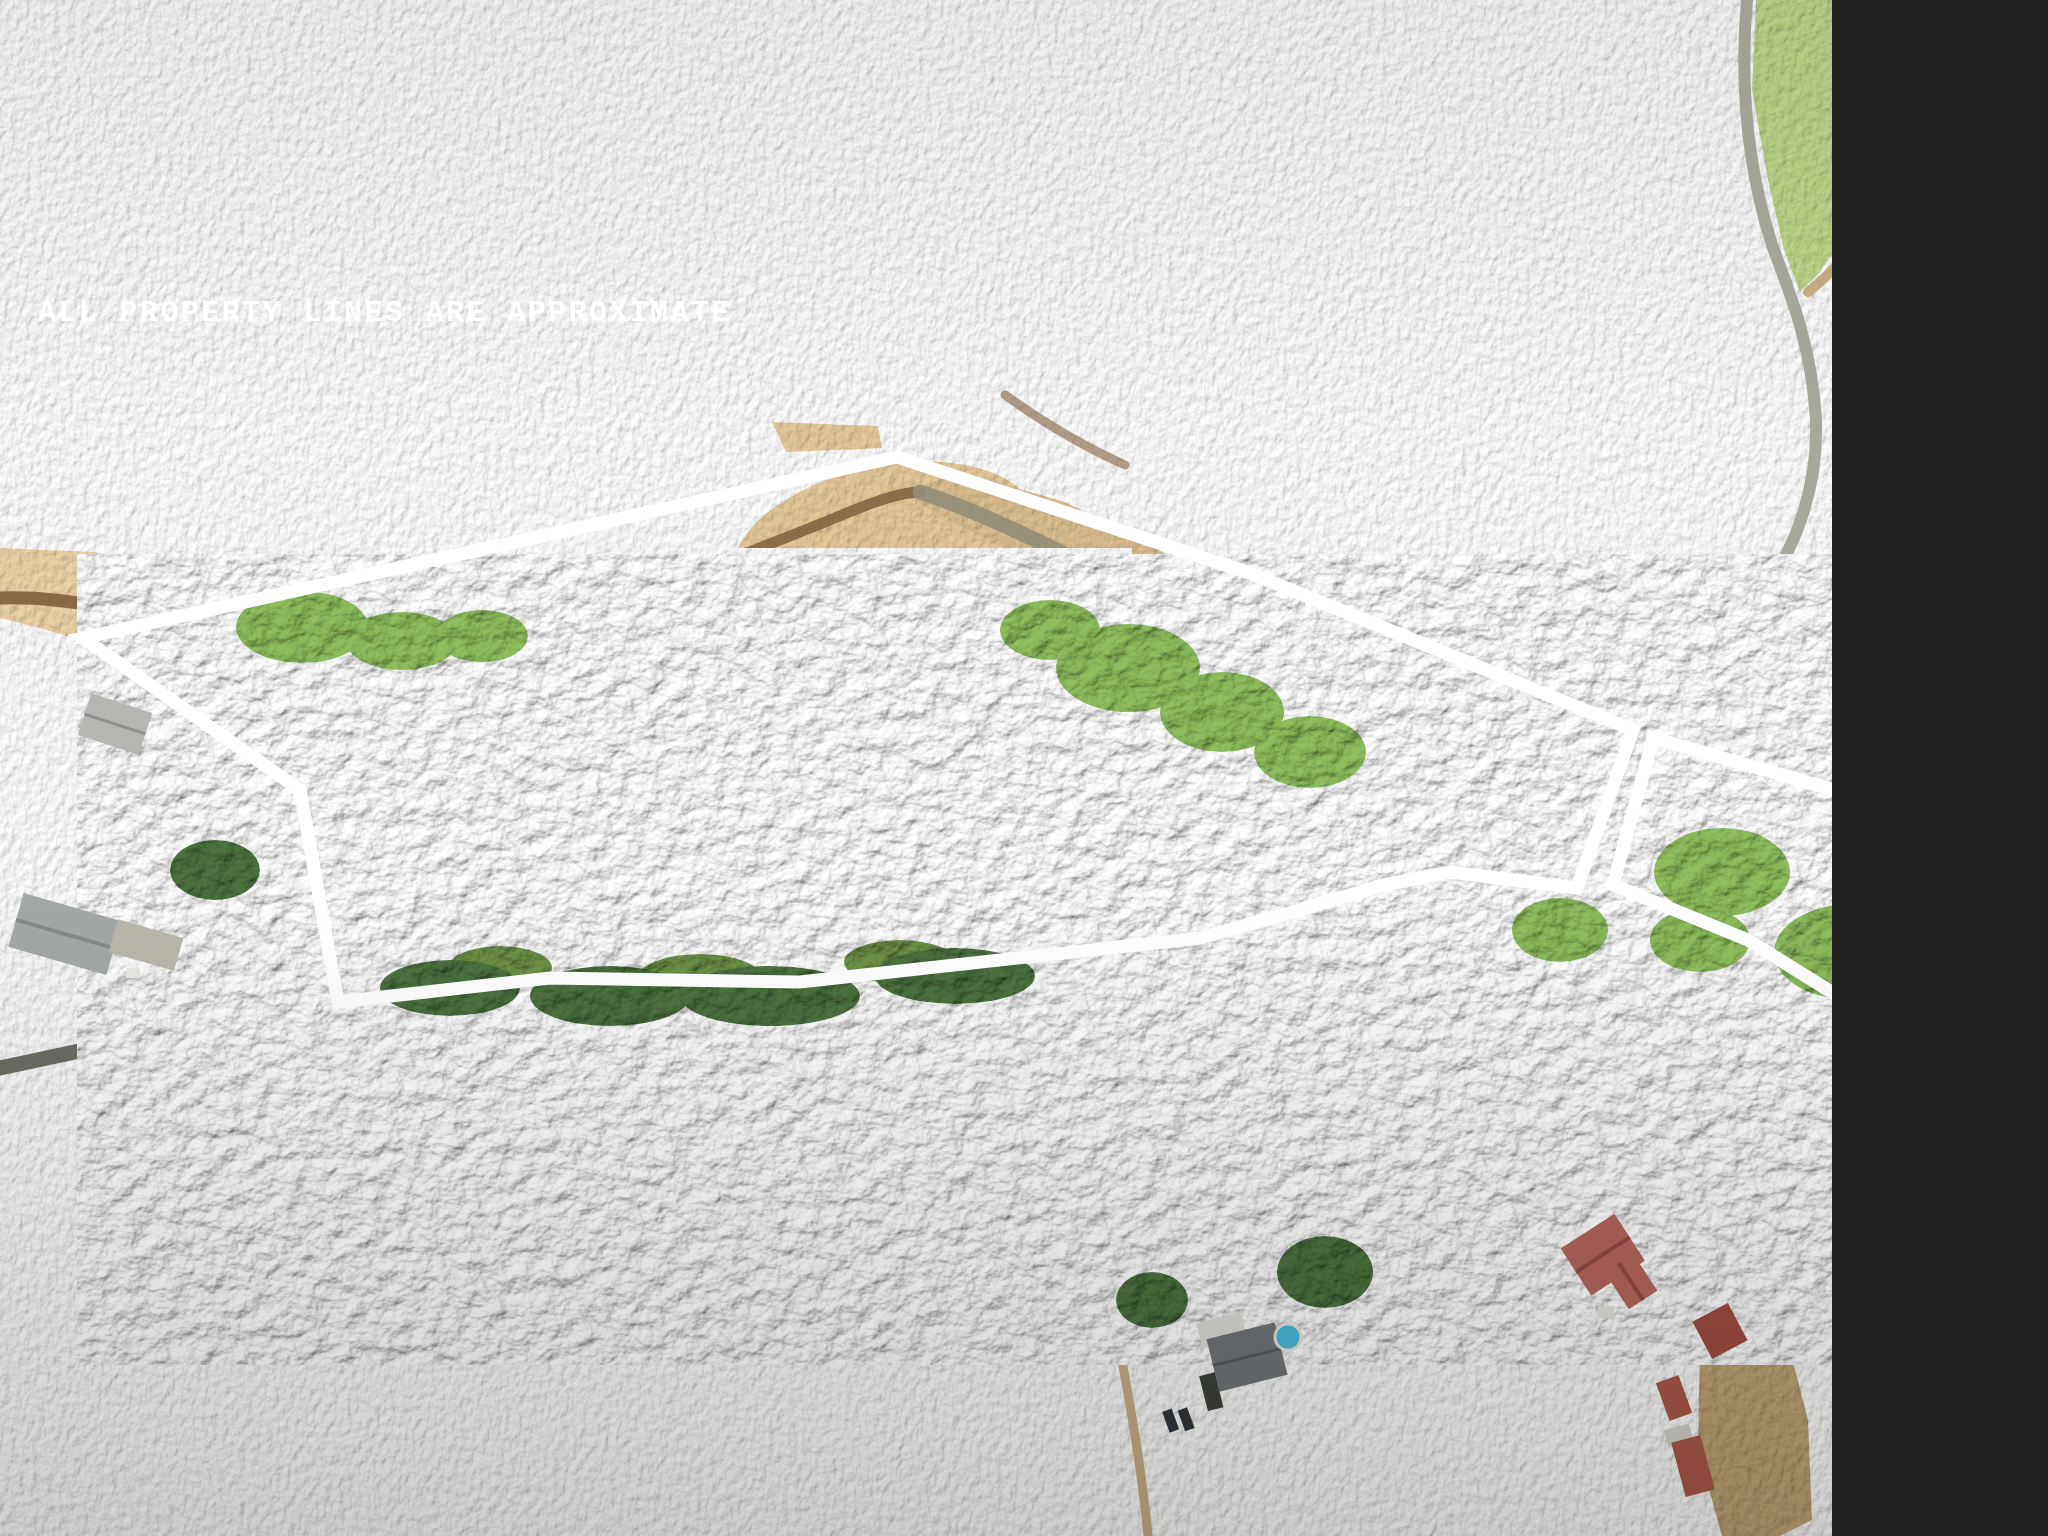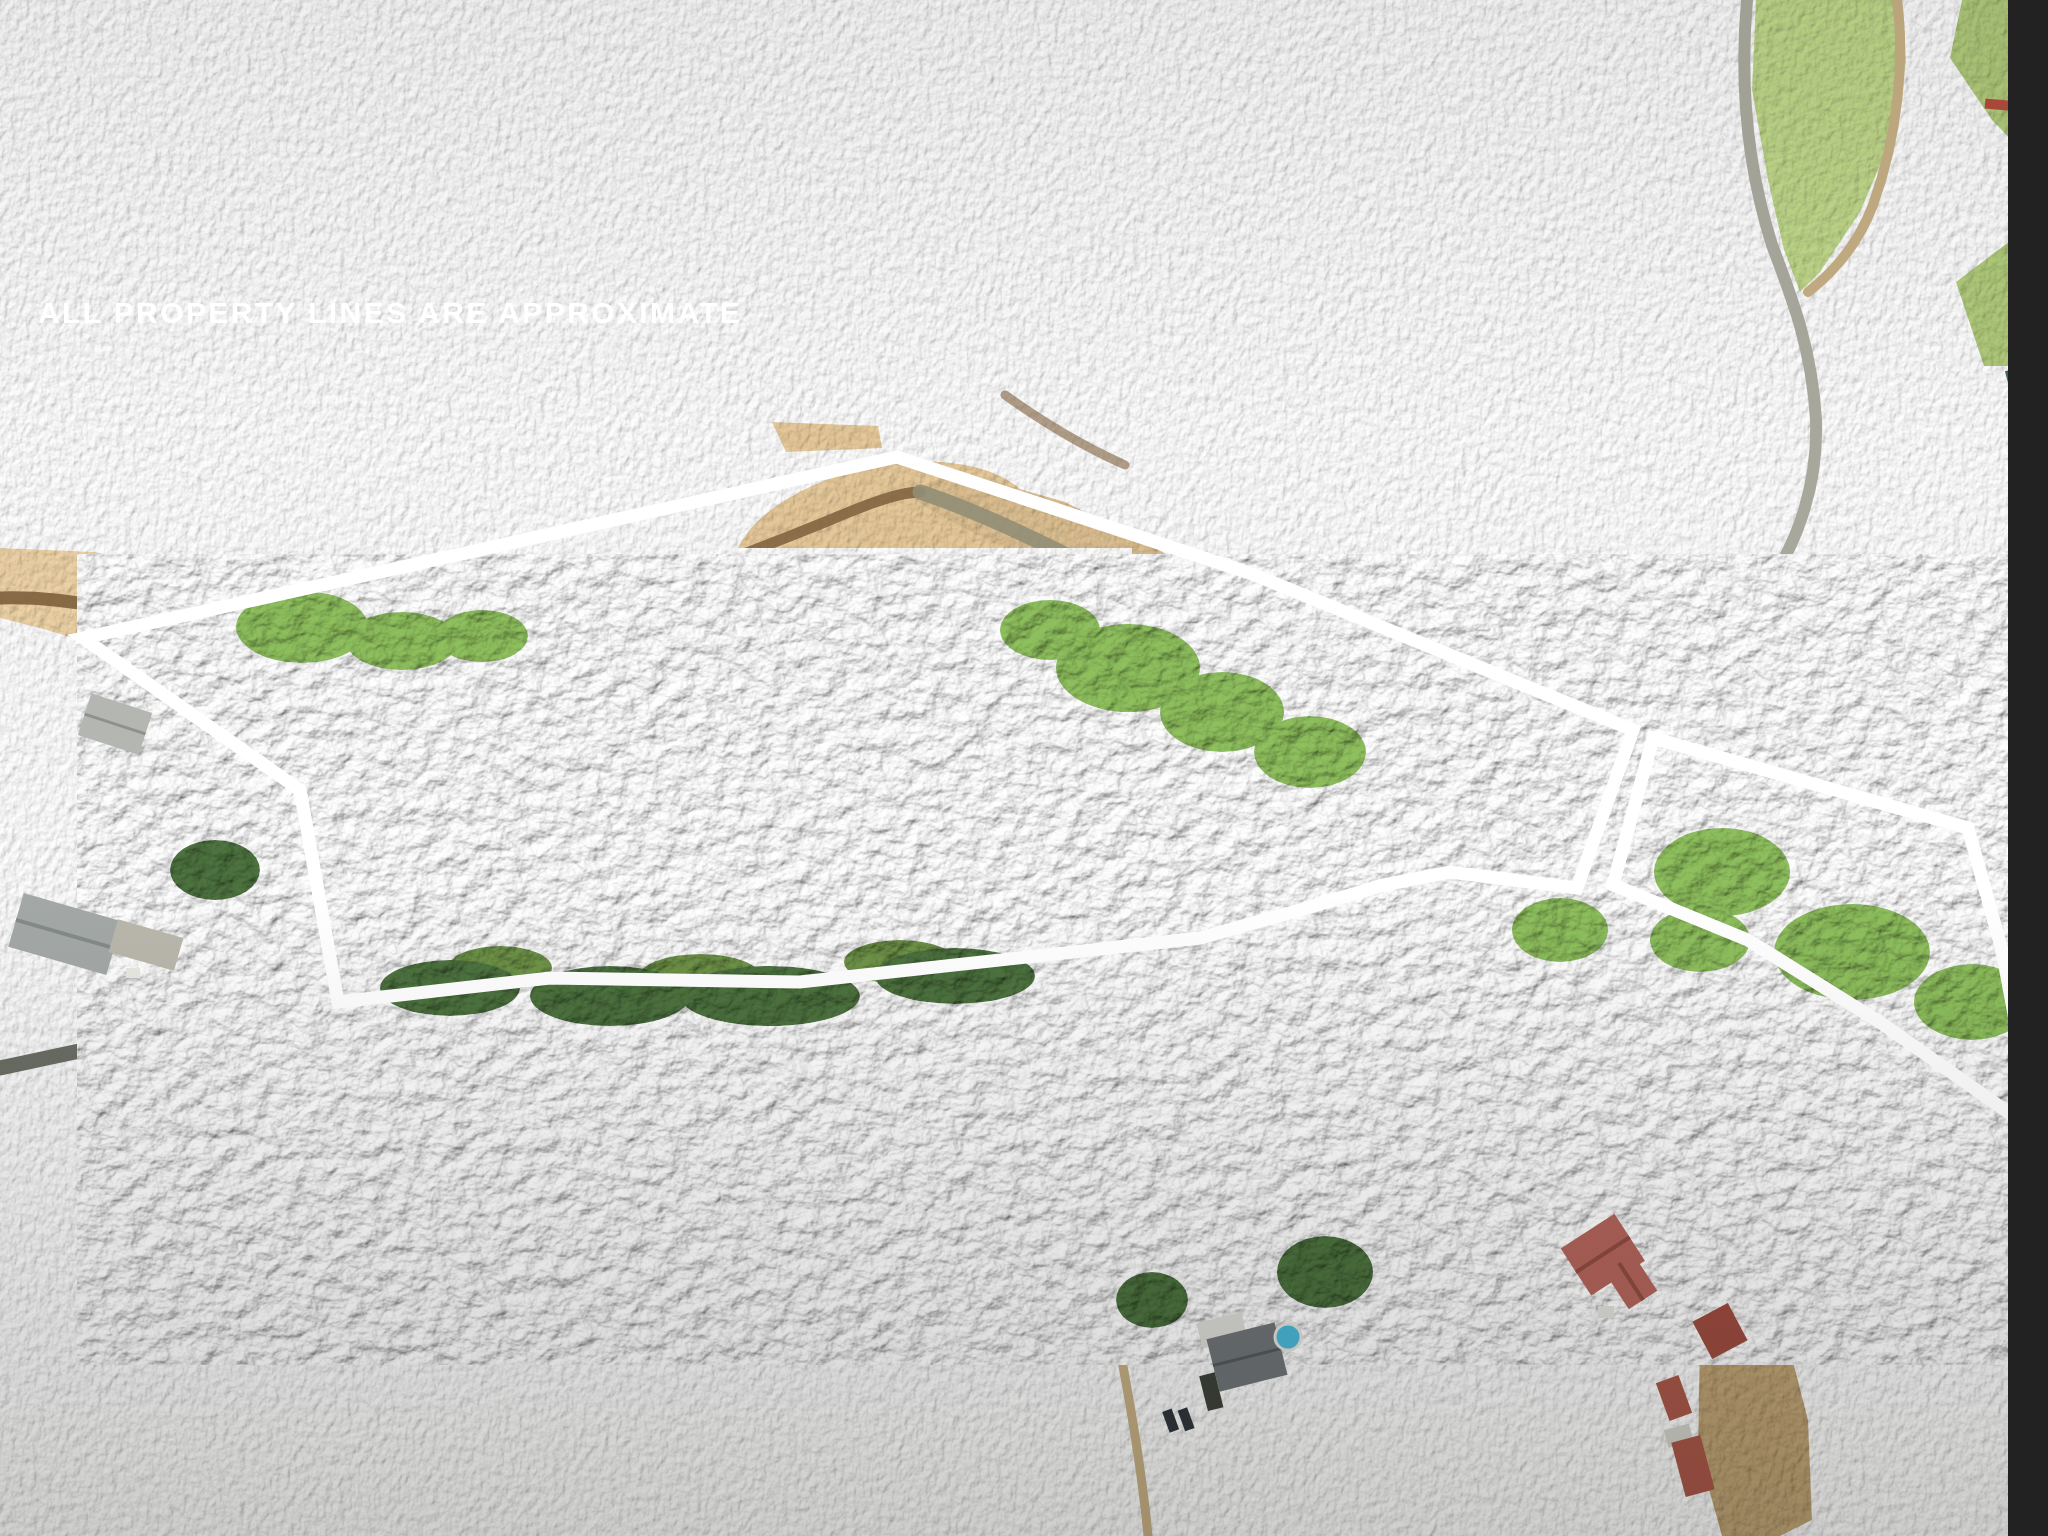--- a/index.html
+++ b/index.html
@@ -1,18 +1,18 @@
 <!DOCTYPE html>
 <html><head>
 <meta charset="utf-8">
 <style>
   html,body{margin:0;padding:0;background:#222;}
   .stage{
-    position:relative;width:2008px;height:1536px;overflow:hidden;
-    font-family:Liberation Sans, sans-serif;
+    position:relative;width:1832px;height:1536px;overflow:hidden;
+    font-family:Liberation Mono, monospace;
   }
   .stage svg{position:absolute;left:0;top:0;}
   .disclaimer{
     position:absolute;left:38px;top:296px;
     color:#ffffff;font-size:30px;font-weight:700;letter-spacing:2.4px;
     white-space:nowrap;
   }
   .vignette{
     position:absolute;left:0;top:0;width:100%;height:100%;pointer-events:none;
     background:linear-gradient(180deg,rgba(8,14,6,0.05) 0%,rgba(0,0,0,0) 28%,rgba(0,0,0,0) 58%,rgba(6,12,5,0.18) 100%);

